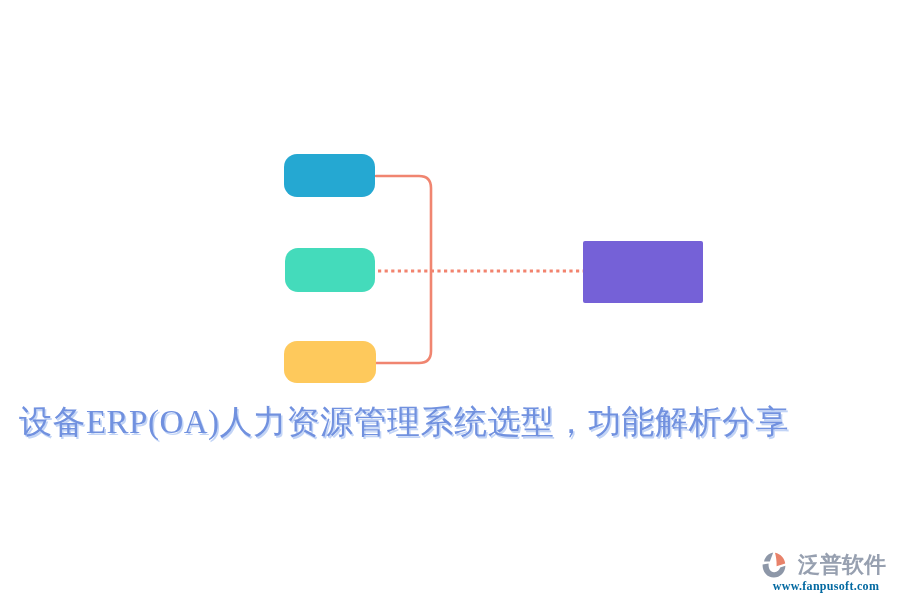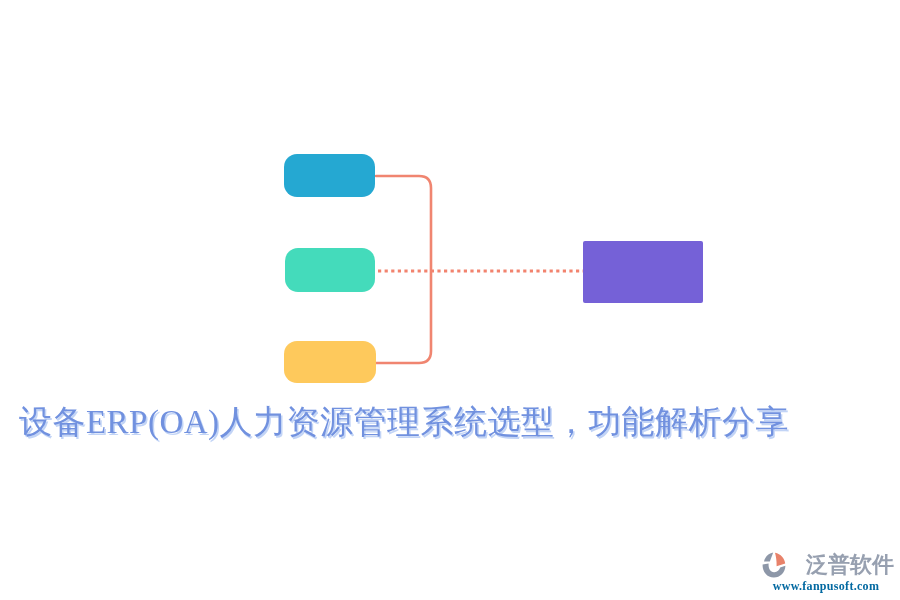--- a/index.html
+++ b/index.html
@@ -47,21 +47,21 @@
     position: absolute;
     right: 8px;
     bottom: 7px;
     width: 132px;
     text-align: center;
   }
   .watermark-row {
     display: flex;
     align-items: center;
     justify-content: flex-start;
-    gap: 18px;
+    gap: 10px;
     height: 28px;
   }
   .watermark-icon {
     width: 28px;
     height: 28px;
     flex: 0 0 auto;
   }
   .watermark-brand {
     font-family: "Liberation Serif", "DejaVu Serif", serif;
     font-weight: bold;

